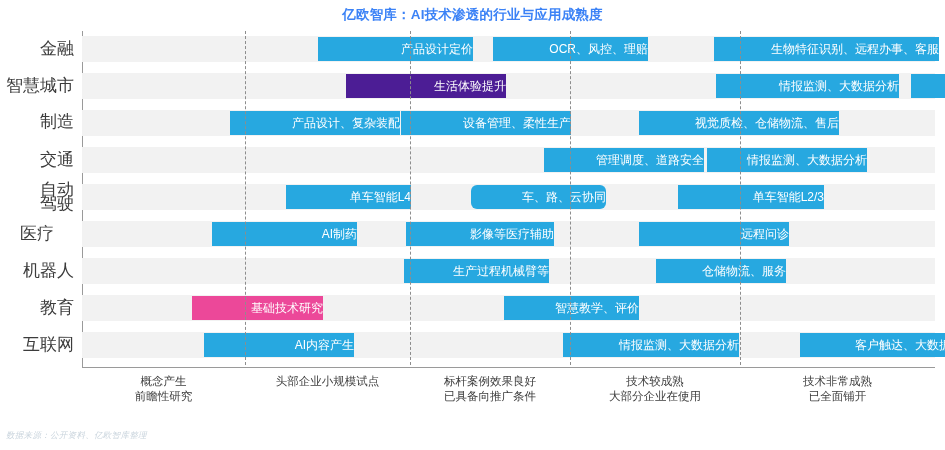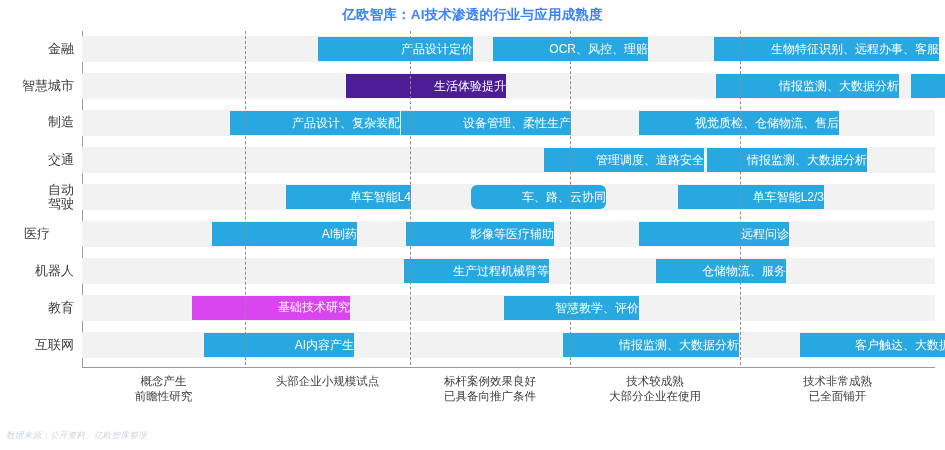--- a/index.html
+++ b/index.html
@@ -69,21 +69,21 @@
     height: 334px;
     border-left: 1.4px dashed #8d8d8d;
   }
 
   
   .ylabel {
     position: absolute;
     left: 0;
     width: 74px;
     text-align: right;
-    font-size: 13px;
+    font-size: 17px;
     color: #3c3c3c;
     line-height: 14px;
   }
 
   
   .bar {
     position: absolute;
     height: 24px;
     background: #27a8e0;
     color: #ffffff;
@@ -145,21 +145,21 @@
     <div class="bar" style="left: 345px; width: 135px; top: 154px; background: rgb(39, 168, 224); border-radius: 6px;">车、路、云协同</div>
     <div class="bar" style="left: 552px; width: 146px; top: 154px; background: rgb(39, 168, 224);">单车智能L2/3</div>
     <div class="row-band" style="top: 190px;"></div>
     <div class="bar" style="left: 86px; width: 145px; top: 191px; background: rgb(39, 168, 224);">AI制药</div>
     <div class="bar" style="left: 280px; width: 148px; top: 191px; background: rgb(39, 168, 224);">影像等医疗辅助</div>
     <div class="bar" style="left: 513px; width: 150px; top: 191px; background: rgb(39, 168, 224);">远程问诊</div>
     <div class="row-band" style="top: 227px;"></div>
     <div class="bar" style="left: 278px; width: 145px; top: 228px; background: rgb(39, 168, 224);">生产过程机械臂等</div>
     <div class="bar" style="left: 530px; width: 130px; top: 228px; background: rgb(39, 168, 224);">仓储物流、服务</div>
     <div class="row-band" style="top: 264px;"></div>
-    <div class="bar" style="left: 66px; width: 158px; top: 265px; background: #d946ef; font-family: Liberation Mono, monospace;">基础技术研究</div>
+    <div class="bar" style="left: 66px; width: 131px; top: 265px; background: #ec4899;">基础技术研究</div>
     <div class="bar" style="left: 378px; width: 135px; top: 265px; background: rgb(39, 168, 224);">智慧教学、评价</div>
     <div class="row-band" style="top: 301px;"></div>
     <div class="bar" style="left: 78px; width: 150px; top: 302px; background: rgb(39, 168, 224);">AI内容产生</div>
     <div class="bar" style="left: 437px; width: 176px; top: 302px; background: rgb(39, 168, 224);">情报监测、大数据分析</div>
     <div class="bar" style="left: 674px; width: 175px; top: 302px; background: rgb(39, 168, 224);">客户触达、大数据分析</div>
     <div class="sep" style="left: 163px;"></div>
     <div class="sep" style="left: 328px;"></div>
     <div class="sep" style="left: 488px;"></div>
     <div class="sep" style="left: 658px;"></div>
   </div>

